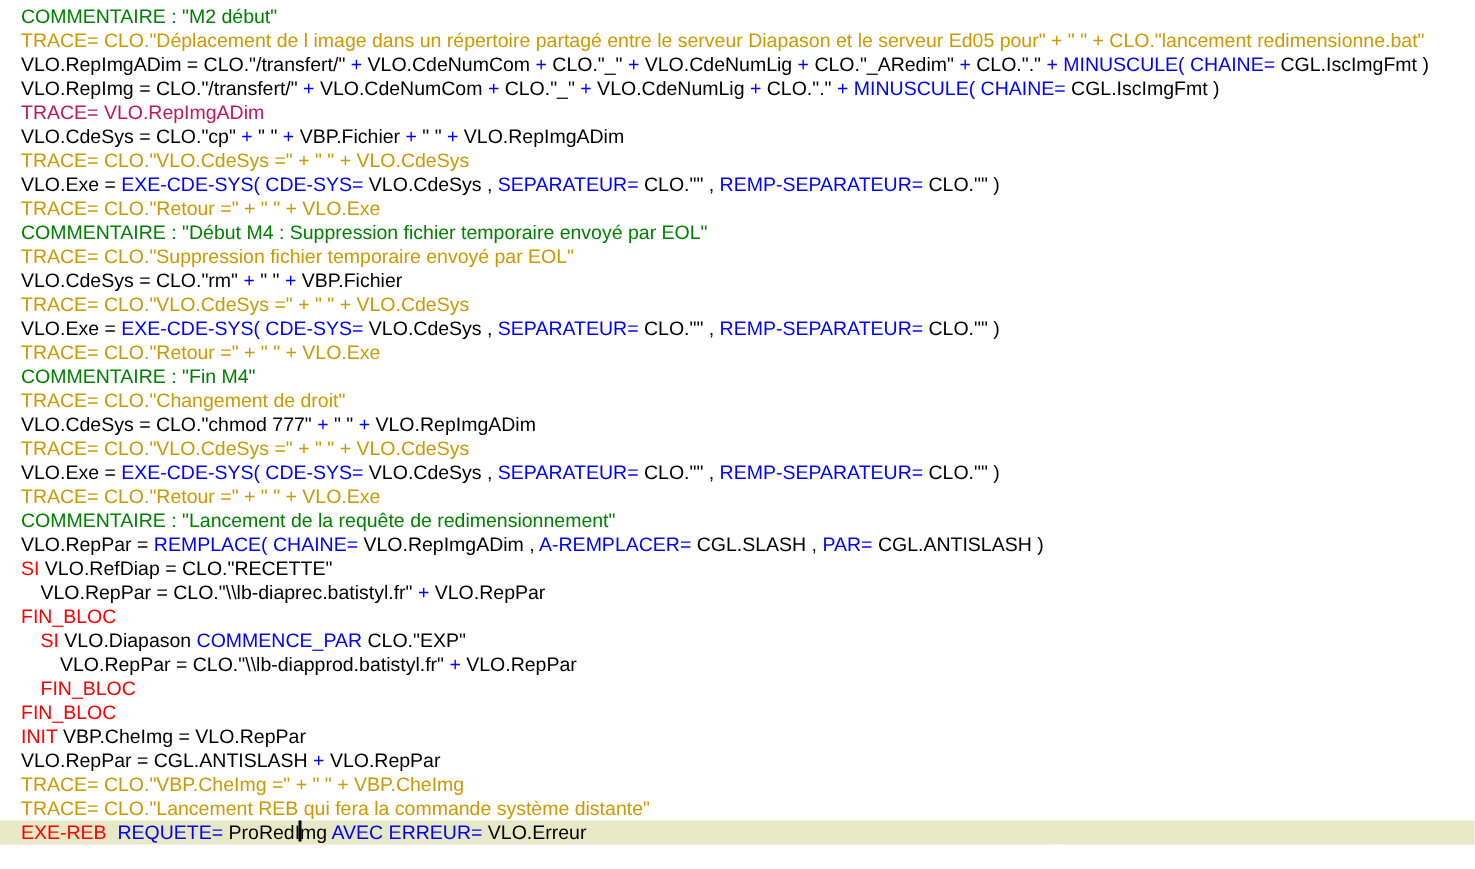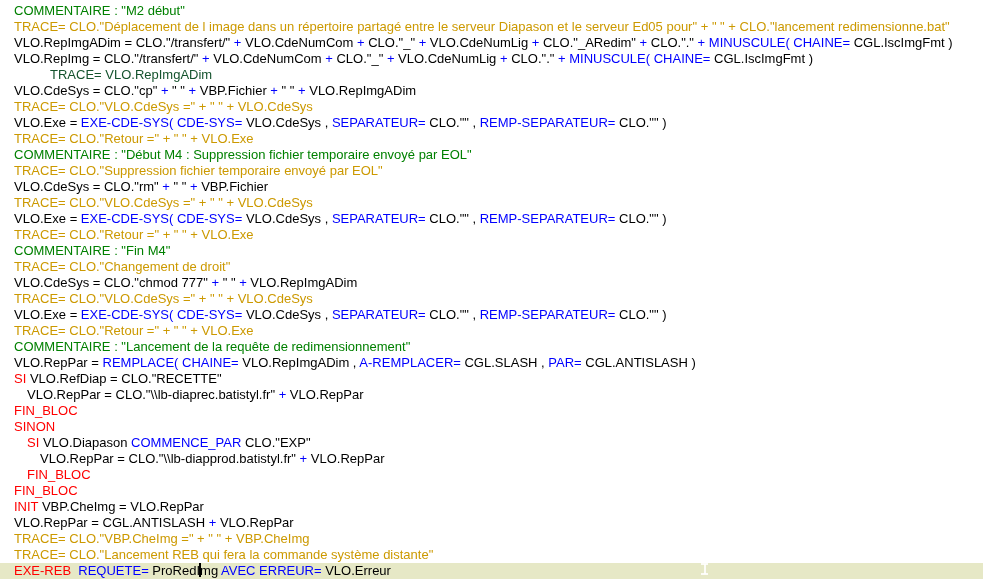--- a/index.html
+++ b/index.html
@@ -67,21 +67,21 @@
 </style>
 </head>
 <body>
 
 <div id="editor">
   <div id="code-lines">
       <div class="line" style="padding-left: 14px;"><span style="color: rgb(0, 128, 0);">COMMENTAIRE : "M2 début"</span></div>
       <div class="line" style="padding-left: 14px;"><span style="color: rgb(204, 153, 0);">TRACE= CLO."Déplacement de l image dans un répertoire partagé entre le serveur Diapason et le serveur Ed05 pour" + " " + CLO."lancement redimensionne.bat"</span></div>
       <div class="line" style="padding-left: 14px;"><span style="color: rgb(0, 0, 0);">VLO.RepImgADim = CLO."/transfert/" </span><span style="color: rgb(0, 0, 255);">+</span><span style="color: rgb(0, 0, 0);"> VLO.CdeNumCom </span><span style="color: rgb(0, 0, 255);">+</span><span style="color: rgb(0, 0, 0);"> CLO."_" </span><span style="color: rgb(0, 0, 255);">+</span><span style="color: rgb(0, 0, 0);"> VLO.CdeNumLig </span><span style="color: rgb(0, 0, 255);">+</span><span style="color: rgb(0, 0, 0);"> CLO."_ARedim" </span><span style="color: rgb(0, 0, 255);">+</span><span style="color: rgb(0, 0, 0);"> CLO."." </span><span style="color: rgb(0, 0, 255);">+</span><span style="color: rgb(0, 0, 0);"> </span><span style="color: rgb(0, 0, 255);">MINUSCULE( CHAINE=</span><span style="color: rgb(0, 0, 0);"> CGL.IscImgFmt )</span></div>
       <div class="line" style="padding-left: 14px;"><span style="color: rgb(0, 0, 0);">VLO.RepImg = CLO."/transfert/" </span><span style="color: rgb(0, 0, 255);">+</span><span style="color: rgb(0, 0, 0);"> VLO.CdeNumCom </span><span style="color: rgb(0, 0, 255);">+</span><span style="color: rgb(0, 0, 0);"> CLO."_" </span><span style="color: rgb(0, 0, 255);">+</span><span style="color: rgb(0, 0, 0);"> VLO.CdeNumLig </span><span style="color: rgb(0, 0, 255);">+</span><span style="color: rgb(0, 0, 0);"> CLO."." </span><span style="color: rgb(0, 0, 255);">+</span><span style="color: rgb(0, 0, 0);"> </span><span style="color: rgb(0, 0, 255);">MINUSCULE( CHAINE=</span><span style="color: rgb(0, 0, 0);"> CGL.IscImgFmt )</span></div>
-      <div class="line" style="padding-left: 14px;"><span style="color: #14532d; margin-left: 36px;">TRACE= VLO.RepImgADim</span></div>
+      <div class="line" style="padding-left: 14px;"><span style="color: #be185d;">TRACE= VLO.RepImgADim</span></div>
       <div class="line" style="padding-left: 14px;"><span style="color: rgb(0, 0, 0);">VLO.CdeSys = CLO."cp" </span><span style="color: rgb(0, 0, 255);">+</span><span style="color: rgb(0, 0, 0);"> " " </span><span style="color: rgb(0, 0, 255);">+</span><span style="color: rgb(0, 0, 0);"> VBP.Fichier </span><span style="color: rgb(0, 0, 255);">+</span><span style="color: rgb(0, 0, 0);"> " " </span><span style="color: rgb(0, 0, 255);">+</span><span style="color: rgb(0, 0, 0);"> VLO.RepImgADim</span></div>
       <div class="line" style="padding-left: 14px;"><span style="color: rgb(204, 153, 0);">TRACE= CLO."VLO.CdeSys =" + " " + VLO.CdeSys</span></div>
       <div class="line" style="padding-left: 14px;"><span style="color: rgb(0, 0, 0);">VLO.Exe = </span><span style="color: rgb(0, 0, 255);">EXE-CDE-SYS( CDE-SYS=</span><span style="color: rgb(0, 0, 0);"> VLO.CdeSys , </span><span style="color: rgb(0, 0, 255);">SEPARATEUR=</span><span style="color: rgb(0, 0, 0);"> CLO."" , </span><span style="color: rgb(0, 0, 255);">REMP-SEPARATEUR=</span><span style="color: rgb(0, 0, 0);"> CLO."" )</span></div>
       <div class="line" style="padding-left: 14px;"><span style="color: rgb(204, 153, 0);">TRACE= CLO."Retour =" + " " + VLO.Exe</span></div>
       <div class="line" style="padding-left: 14px;"><span style="color: rgb(0, 128, 0);">COMMENTAIRE : "Début M4 : Suppression fichier temporaire envoyé par EOL"</span></div>
       <div class="line" style="padding-left: 14px;"><span style="color: rgb(204, 153, 0);">TRACE= CLO."Suppression fichier temporaire envoyé par EOL"</span></div>
       <div class="line" style="padding-left: 14px;"><span style="color: rgb(0, 0, 0);">VLO.CdeSys = CLO."rm" </span><span style="color: rgb(0, 0, 255);">+</span><span style="color: rgb(0, 0, 0);"> " " </span><span style="color: rgb(0, 0, 255);">+</span><span style="color: rgb(0, 0, 0);"> VBP.Fichier</span></div>
       <div class="line" style="padding-left: 14px;"><span style="color: rgb(204, 153, 0);">TRACE= CLO."VLO.CdeSys =" + " " + VLO.CdeSys</span></div>
       <div class="line" style="padding-left: 14px;"><span style="color: rgb(0, 0, 0);">VLO.Exe = </span><span style="color: rgb(0, 0, 255);">EXE-CDE-SYS( CDE-SYS=</span><span style="color: rgb(0, 0, 0);"> VLO.CdeSys , </span><span style="color: rgb(0, 0, 255);">SEPARATEUR=</span><span style="color: rgb(0, 0, 0);"> CLO."" , </span><span style="color: rgb(0, 0, 255);">REMP-SEPARATEUR=</span><span style="color: rgb(0, 0, 0);"> CLO."" )</span></div>
       <div class="line" style="padding-left: 14px;"><span style="color: rgb(204, 153, 0);">TRACE= CLO."Retour =" + " " + VLO.Exe</span></div>
@@ -89,21 +89,20 @@
       <div class="line" style="padding-left: 14px;"><span style="color: rgb(204, 153, 0);">TRACE= CLO."Changement de droit"</span></div>
       <div class="line" style="padding-left: 14px;"><span style="color: rgb(0, 0, 0);">VLO.CdeSys = CLO."chmod 777" </span><span style="color: rgb(0, 0, 255);">+</span><span style="color: rgb(0, 0, 0);"> " " </span><span style="color: rgb(0, 0, 255);">+</span><span style="color: rgb(0, 0, 0);"> VLO.RepImgADim</span></div>
       <div class="line" style="padding-left: 14px;"><span style="color: rgb(204, 153, 0);">TRACE= CLO."VLO.CdeSys =" + " " + VLO.CdeSys</span></div>
       <div class="line" style="padding-left: 14px;"><span style="color: rgb(0, 0, 0);">VLO.Exe = </span><span style="color: rgb(0, 0, 255);">EXE-CDE-SYS( CDE-SYS=</span><span style="color: rgb(0, 0, 0);"> VLO.CdeSys , </span><span style="color: rgb(0, 0, 255);">SEPARATEUR=</span><span style="color: rgb(0, 0, 0);"> CLO."" , </span><span style="color: rgb(0, 0, 255);">REMP-SEPARATEUR=</span><span style="color: rgb(0, 0, 0);"> CLO."" )</span></div>
       <div class="line" style="padding-left: 14px;"><span style="color: rgb(204, 153, 0);">TRACE= CLO."Retour =" + " " + VLO.Exe</span></div>
       <div class="line" style="padding-left: 14px;"><span style="color: rgb(0, 128, 0);">COMMENTAIRE : "Lancement de la requête de redimensionnement"</span></div>
       <div class="line" style="padding-left: 14px;"><span style="color: rgb(0, 0, 0);">VLO.RepPar = </span><span style="color: rgb(0, 0, 255);">REMPLACE( CHAINE=</span><span style="color: rgb(0, 0, 0);"> VLO.RepImgADim , </span><span style="color: rgb(0, 0, 255);">A-REMPLACER=</span><span style="color: rgb(0, 0, 0);"> CGL.SLASH , </span><span style="color: rgb(0, 0, 255);">PAR=</span><span style="color: rgb(0, 0, 0);"> CGL.ANTISLASH )</span></div>
       <div class="line" style="padding-left: 14px;"><span style="color: rgb(255, 0, 0);">SI</span><span style="color: rgb(0, 0, 0);"> VLO.RefDiap = CLO."RECETTE"</span></div>
       <div class="line" style="padding-left: 27px;"><span style="color: rgb(0, 0, 0);">VLO.RepPar = CLO."\\lb-diaprec.batistyl.fr" </span><span style="color: rgb(0, 0, 255);">+</span><span style="color: rgb(0, 0, 0);"> VLO.RepPar</span></div>
       <div class="line" style="padding-left: 14px;"><span style="color: rgb(255, 0, 0);">FIN_BLOC</span></div>
-      <div class="line" style="padding-left: 14px;"><span style="color: rgb(255, 0, 0);">SINON</span></div>
       <div class="line" style="padding-left: 27px;"><span style="color: rgb(255, 0, 0);">SI</span><span style="color: rgb(0, 0, 0);"> VLO.Diapason </span><span style="color: rgb(0, 0, 255);">COMMENCE_PAR</span><span style="color: rgb(0, 0, 0);"> CLO."EXP"</span></div>
       <div class="line" style="padding-left: 40px;"><span style="color: rgb(0, 0, 0);">VLO.RepPar = CLO."\\lb-diapprod.batistyl.fr" </span><span style="color: rgb(0, 0, 255);">+</span><span style="color: rgb(0, 0, 0);"> VLO.RepPar</span></div>
       <div class="line" style="padding-left: 27px;"><span style="color: rgb(255, 0, 0);">FIN_BLOC</span></div>
       <div class="line" style="padding-left: 14px;"><span style="color: rgb(255, 0, 0);">FIN_BLOC</span></div>
       <div class="line" style="padding-left: 14px;"><span style="color: rgb(255, 0, 0);">INIT</span><span style="color: rgb(0, 0, 0);"> VBP.CheImg = VLO.RepPar</span></div>
       <div class="line" style="padding-left: 14px;"><span style="color: rgb(0, 0, 0);">VLO.RepPar = CGL.ANTISLASH </span><span style="color: rgb(0, 0, 255);">+</span><span style="color: rgb(0, 0, 0);"> VLO.RepPar</span></div>
       <div class="line" style="padding-left: 14px;"><span style="color: rgb(204, 153, 0);">TRACE= CLO."VBP.CheImg =" + " " + VBP.CheImg</span></div>
       <div class="line" style="padding-left: 14px;"><span style="color: rgb(204, 153, 0);">TRACE= CLO."Lancement REB qui fera la commande système distante"</span></div>
       <div class="line hl" style="padding-left: 14px; background: rgb(230, 232, 198);"><span style="color: rgb(255, 0, 0);">EXE-REB</span><span style="color: rgb(0, 0, 0);">  </span><span style="color: rgb(0, 0, 255);">REQUETE=</span><span style="color: rgb(0, 0, 0);"> ProRedI</span><span class="caret" style="background: rgb(0, 0, 0);"></span><span style="color: rgb(0, 0, 0);">mg </span><span style="color: rgb(0, 0, 255);">AVEC ERREUR=</span><span style="color: rgb(0, 0, 0);"> VLO.Erreur</span></div>
     </div>

